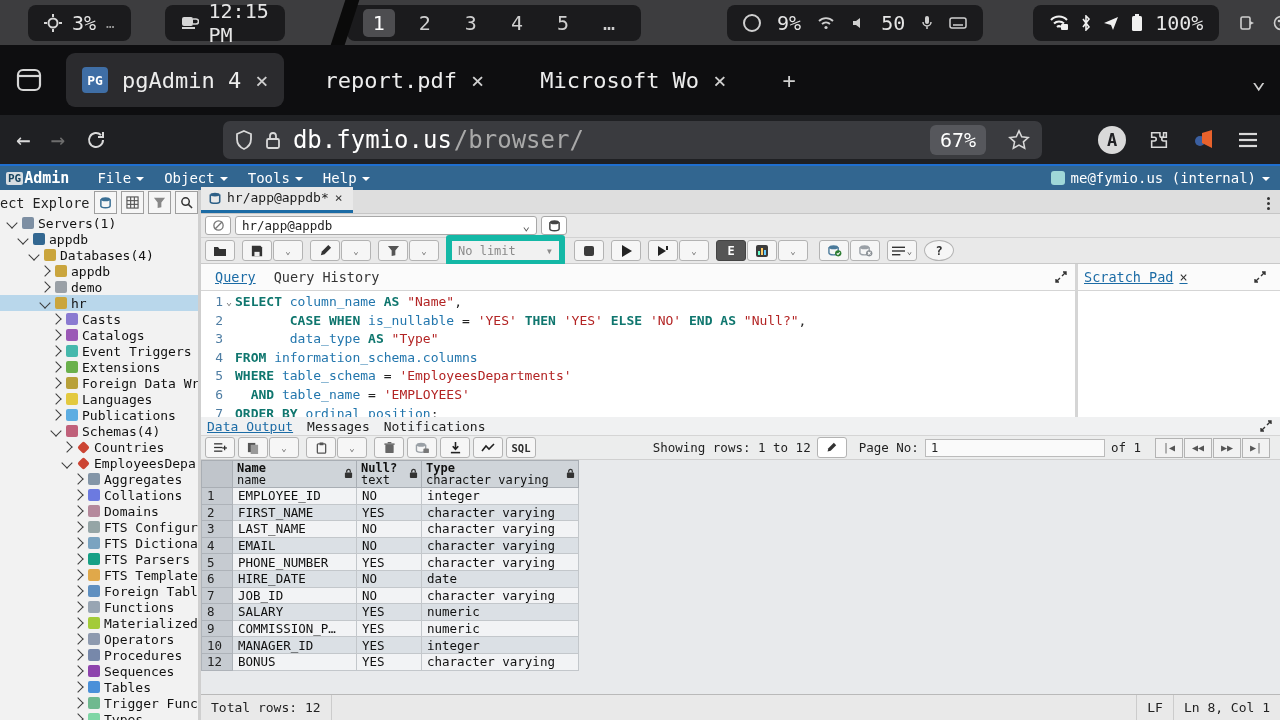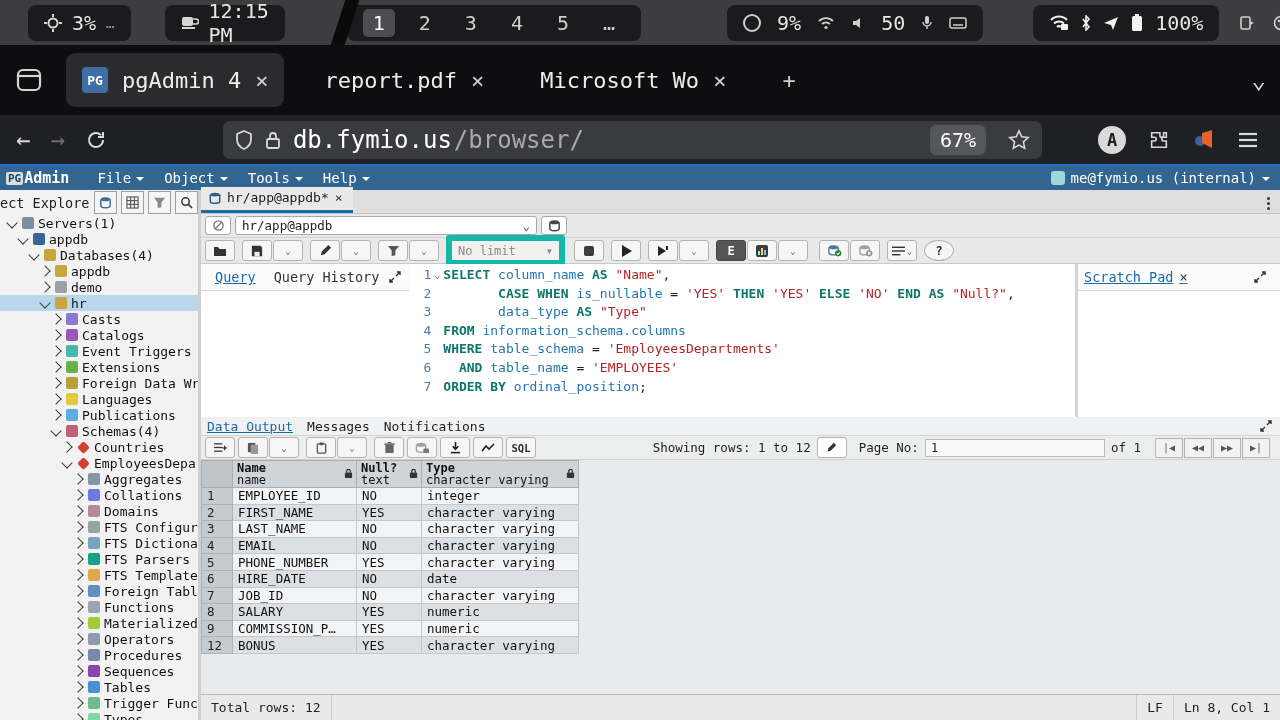--- a/index.html
+++ b/index.html
@@ -108,21 +108,21 @@
     display:flex;align-items:center;justify-content:center;color:#2f2f2f;padding:0 3px;gap:2px;}
   .tbtn.dark{background:#555;color:#fff;border-color:#444;}
   .tbtn .dn{font-size:9px;color:#555;}
   .grp{display:flex;gap:1px;margin-right:4px;}
   .limitsel{width:95px;height:19px;border:6px solid #14b8a6;border-radius:3px;background:#f1f1f1;
     color:#8a8a8a;display:flex;align-items:center;padding:0 6px;}
   .limitsel .dn{margin-left:auto;}
 
   
   .edregion{height:153px;display:flex;background:#fff;}
-  .editor{flex:1;display:flex;flex-direction:row;min-width:0;}
+  .editor{flex:1;display:flex;flex-direction:column;min-width:0;}
   .edtabs{height:26px;display:flex;align-items:center;font-size:13.5px;color:#333;
     border-bottom:1px solid #d5d5d5;background:#fbfbfb;padding-left:6px;gap:2px;}
   .edtab{padding:3px 8px;}
   .edtab.on{color:#1b6ba5;text-decoration:underline;}
   .expand{margin-left:auto;margin-right:8px;color:#333;}
   .code{flex:1;display:flex;flex-direction:column;padding-top:2px;font-size:13px;
     line-height:18.6px;overflow:hidden;}
   .cl{display:flex;white-space:pre;}
   .gut{flex:none;width:22px;text-align:right;color:#4e7da3;}
   .fold{flex:none;width:12px;color:#666;font-size:10px;text-align:center;}
@@ -959,20 +959,26 @@
                   <td>YES</td>
                   <td>numeric</td>
                 </tr>
                 <tr>
                   <td class="rn">9</td>
                   <td>COMMISSION_P…</td>
                   <td>YES</td>
                   <td>numeric</td>
                 </tr>
                 <tr>
+                  <td class="rn">10</td>
+                  <td>MANAGER_ID</td>
+                  <td>YES</td>
+                  <td>integer</td>
+                </tr>
+                <tr>
                   <td class="rn">12</td>
                   <td>BONUS</td>
                   <td>YES</td>
                   <td>character varying</td>
                 </tr>
               </tbody>
           </table>
         </div>
       </div>
 

